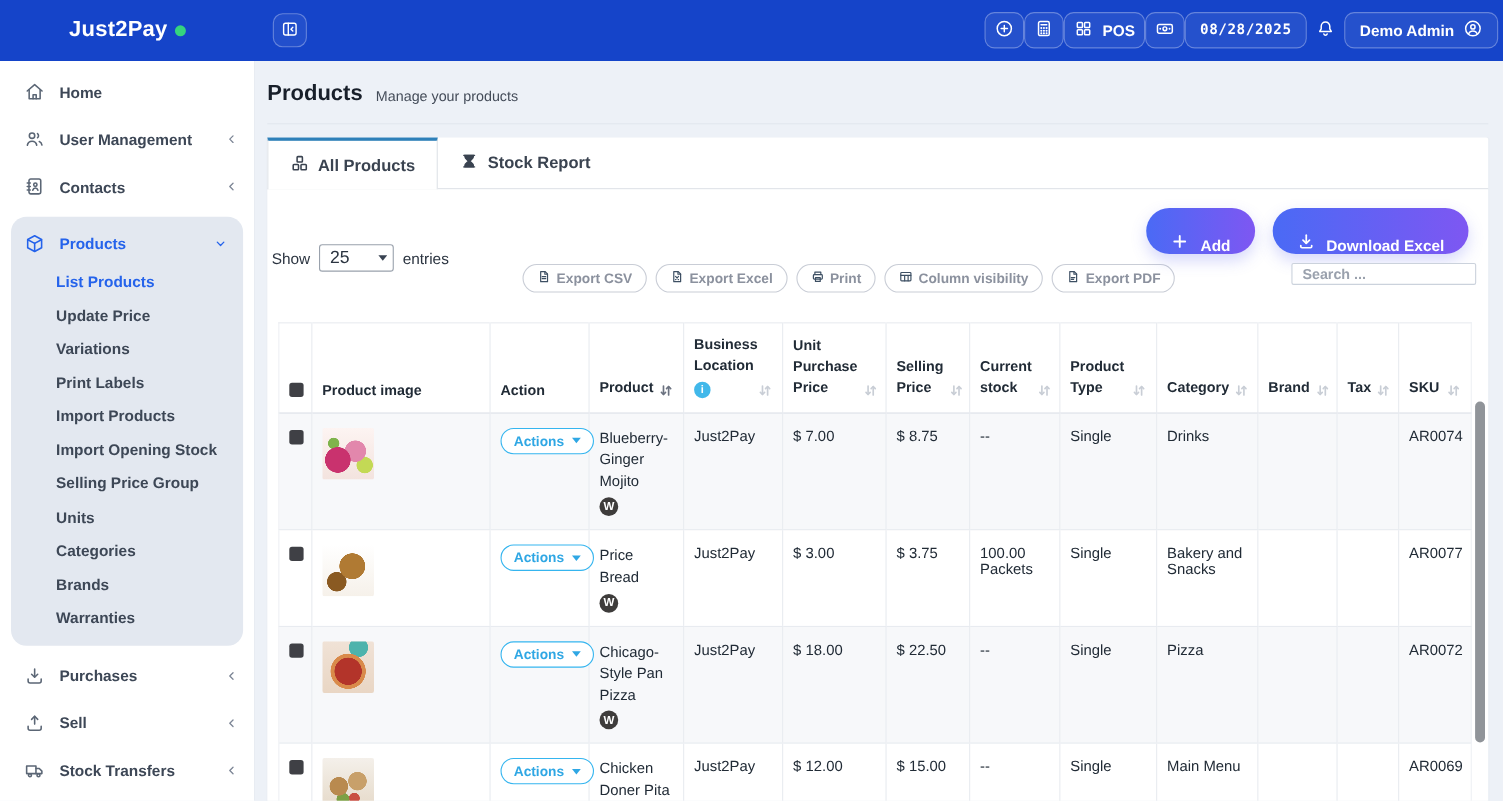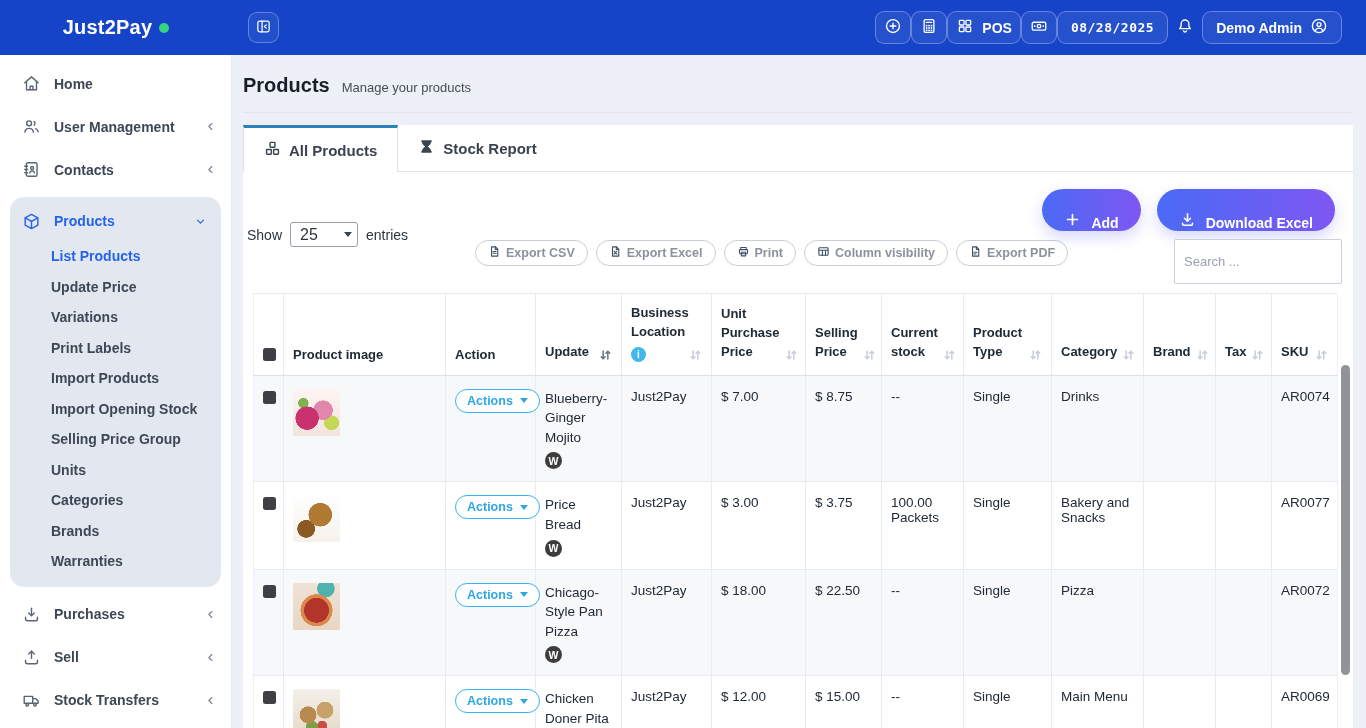--- a/index.html
+++ b/index.html
@@ -4,21 +4,21 @@
 <style>
   * { margin:0; padding:0; box-sizing:border-box; }
   html,body { width:1366px; height:728px; overflow:hidden; font-family:"Liberation Sans",sans-serif; background:#edf1f7; }
 
   
   .navbar { position:fixed; top:0; left:0; width:1366px; height:55px; background:#1544c9; display:flex; align-items:center; z-index:50; }
   .nav-brand { width:232px; height:55px; display:flex; align-items:center; justify-content:center; gap:7px; }
   .brand-text { color:#fff; font-size:20px; font-weight:800; letter-spacing:.2px; }
   .brand-dot { width:10px; height:10px; border-radius:50%; background:#35d47e; }
   .nav-toggle { margin-left:16px; width:31px; height:31px; border-radius:9px; background:rgba(255,255,255,.06); border:1px solid rgba(255,255,255,.30); color:#fff; display:flex; align-items:center; justify-content:center; cursor:pointer; }
-  .nav-right { margin-left:auto; display:flex; align-items:center; padding-right:24px; }
+  .nav-right { margin-left:auto; display:flex; align-items:center; padding-right:4px; }
   .nav-btn { height:33px; min-width:34px; padding:0 8px; border-radius:9px; background:rgba(255,255,255,.07); border:1px solid rgba(255,255,255,.30); color:#fff; display:flex; align-items:center; justify-content:center; gap:8px; cursor:pointer; font-size:14px; font-weight:700; }
   .nav-btn.plain { background:transparent; border:none; }
   .nav-date { font-family:"DejaVu Sans Mono",monospace; font-size:13px; font-weight:700; letter-spacing:.5px; padding:0 13px; }
   .nav-user { padding:0 13px; }
   .nav-icon svg, .nav-btn svg { width:18px; height:18px; }
   .nav-toggle svg { width:17px; height:17px; }
 
   
   .layout { position:absolute; top:55px; left:0; width:1366px; height:673px; display:flex; }
 
@@ -55,21 +55,21 @@
   .select-wrap { position:relative; }
   .select-wrap select { width:68px; height:25px; border:1px solid #99a1ac; border-radius:3px; font-size:16px; padding:0 18px 0 9px; color:#2b3440; appearance:none; -webkit-appearance:none; background:#fff; cursor:pointer; font-family:inherit; }
   .select-wrap .caret { position:absolute; right:6px; top:10px; width:0; height:0; border-left:4px solid transparent; border-right:4px solid transparent; border-top:5px solid #394352; pointer-events:none; }
   .export-group { position:absolute; left:232px; top:68px; display:flex; gap:8px; }
   .export-btn { display:flex; align-items:center; gap:5px; border:1px solid #c9cdd6; border-radius:14px; padding:4px 12px; background:#fff; color:#8b919e; font-size:12.5px; font-weight:700; cursor:pointer; }
   .export-btn svg { width:13px; height:13px; color:#3d4f63; }
   .primary-btns { position:absolute; right:18px; top:17px; display:flex; gap:16px; }
   .btn-grad { height:42px; border:none; border-radius:21px; padding:0 22px; display:flex; align-items:flex-end; gap:10px; color:#fff; font-size:14px; font-weight:700; background:linear-gradient(90deg,#4a6af5,#7e57f2); cursor:pointer; box-shadow:0 6px 14px rgba(90,100,240,.25); font-family:inherit; }
   .btn-grad svg { width:17px; height:17px; }
   .search-box { position:absolute; right:11px; top:67px; }
-  .search-box input { width:168px; height:45px; border:1px solid #cbd2dc; border-radius:2px; padding:0 9px; font-size:13px; color:#15803d; font-family:inherit; }
+  .search-box input { width:168px; height:20px; border:1px solid #cbd2dc; border-radius:2px; padding:0 9px; font-size:13px; color:#15803d; font-family:inherit;font-weight:bold; }
   .search-box input::placeholder { color:#9aa1ad; }
 
   
   .table-wrap { position:relative; margin:0 16px 0 10px; }
   table.products { border-collapse:collapse; table-layout:fixed; width:1084px; border-top:1px solid #e8ebf0; border-left:1px solid #eef0f4; border-right:1px solid #eef0f4; }
   table.products th, table.products td { border-left:1px solid #e8ebf0; font-size:13.5px; color:#212b36; text-align:left; vertical-align:top; }
   table.products th:first-child, table.products td:first-child { border-left:none; }
   table.products th { vertical-align:bottom; padding:10px 8px 13px 9px; font-size:13px; font-weight:700; border-bottom:1px solid #dde2e8; height:68px; }
   table.products td { padding:13px 8px 12px 9px; border-bottom:1px solid #e8ebf0; }
   tr.stripe td { background:#f7f8fa; }
@@ -393,21 +393,21 @@
           </colgroup>
           <thead id="products-thead">
               <tr>
                 <th>
                   <div class="checkbox"></div>
                 </th>
                 <th><span>Product image</span></th>
                 <th><span>Action</span></th>
                 <th>
                   <div class="th-inner">
-                    <span class="th-label">Update</span>
+                    <span class="th-label">Product</span>
       <span class="sort-icon active">
                       <svg viewBox="0 0 24 24" fill="none" stroke="currentColor" stroke-width="2.6" stroke-linecap="round" stroke-linejoin="round">
                         <path d="M8 5v13"></path>
                         <path d="m4.8 15 3.2 3.2L11.2 15"></path>
                         <path d="M16 19V6"></path>
                         <path d="m12.8 9 3.2-3.2L19.2 9"></path>
                       </svg>
                     </span>
                   </div>
                 </th>

